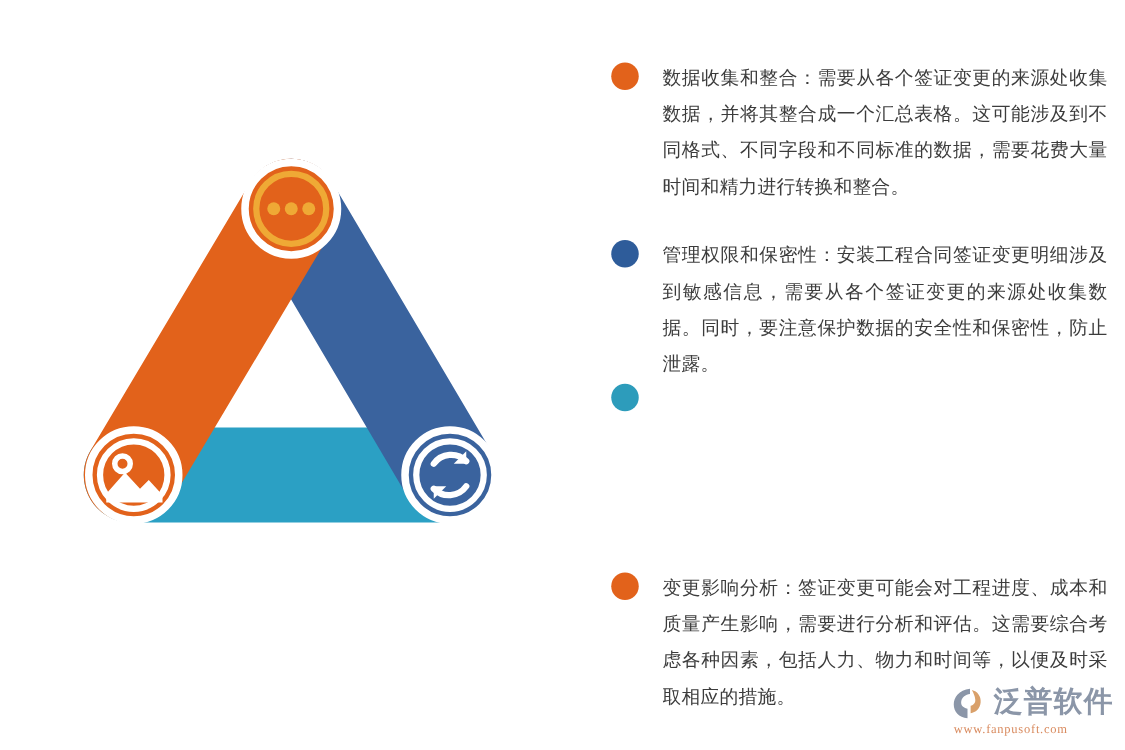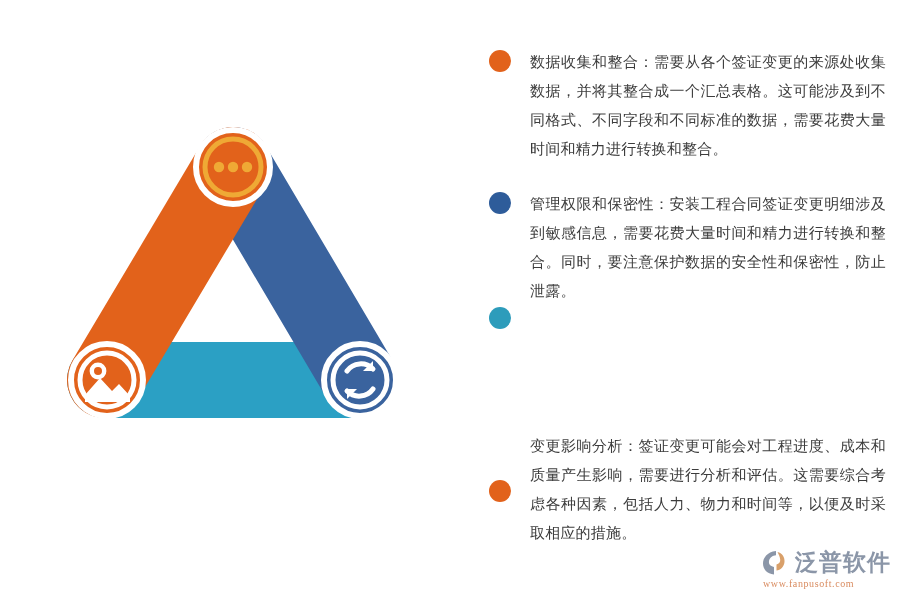--- a/index.html
+++ b/index.html
@@ -183,30 +183,30 @@
       <span class="bullet-dot-wrap">
         <span class="bullet-dot" style="background:#E2621B;"></span>
       </span>
       <span class="bullet-text">数据收集和整合：需要从各个签证变更的来源处收集数据，并将其整合成一个汇总表格。这可能涉及到不同格式、不同字段和不同标准的数据，需要花费大量时间和精力进行转换和整合。</span>
     </div>
 
     <div class="bullet-row" style="top:190px;">
       <span class="bullet-dot-wrap">
         <span class="bullet-dot" style="background:#2E5C9A;"></span>
       </span>
-      <span class="bullet-text">管理权限和保密性：安装工程合同签证变更明细涉及到敏感信息，需要花费大量时间和精力进行转换和整合。同时，要注意保护数据的安全性和保密性，防止泄露。</span>
+      <span class="bullet-text">管理权限和保密性：安装工程合同签证变更明细涉及到敏感信息，需要从各个签证变更的来源处收集数据。同时，要注意保护数据的安全性和保密性，防止泄露。</span>
     </div>
 
     <div class="bullet-row" style="top:305px;">
       <span class="bullet-dot-wrap">
         <span class="bullet-dot" style="background:#2D9CBB;"></span>
       </span>
     </div>
 
-    <div class="bullet-row" style="top:432px;align-items:center;">
+    <div class="bullet-row" style="top:456px;">
       <span class="bullet-dot-wrap">
         <span class="bullet-dot" style="background:#E2621B;"></span>
       </span>
       <span class="bullet-text">变更影响分析：签证变更可能会对工程进度、成本和质量产生影响，需要进行分析和评估。这需要综合考虑各种因素，包括人力、物力和时间等，以便及时采取相应的措施。</span>
     </div>
 
   </div>
 
   <div id="brand-logo">
     <div id="brand-logo-top">

